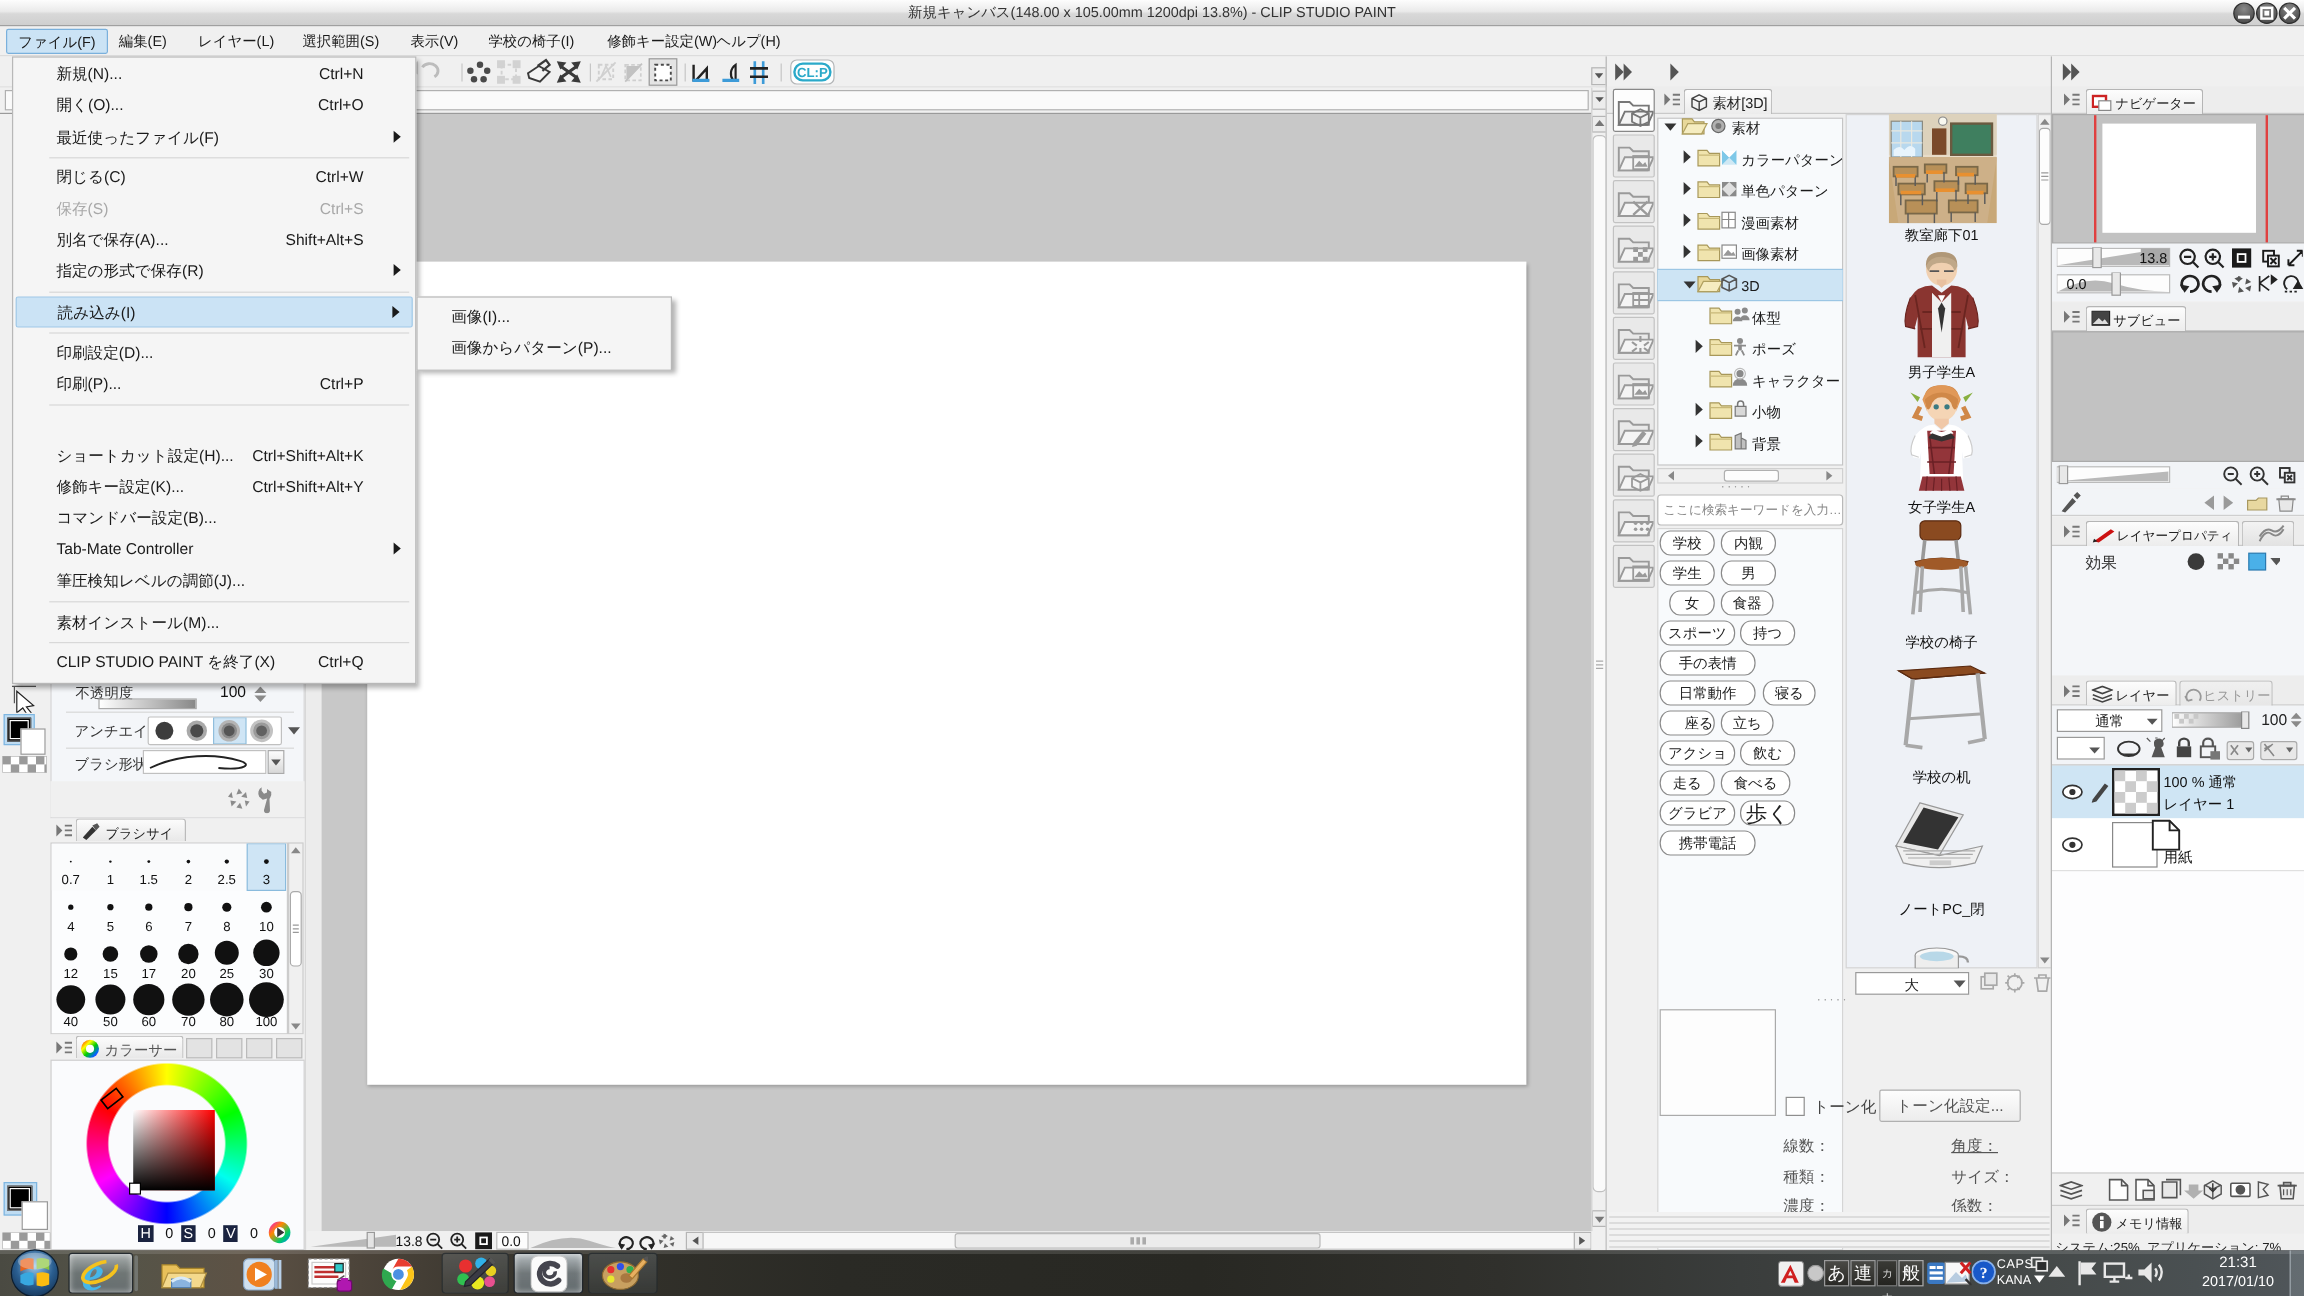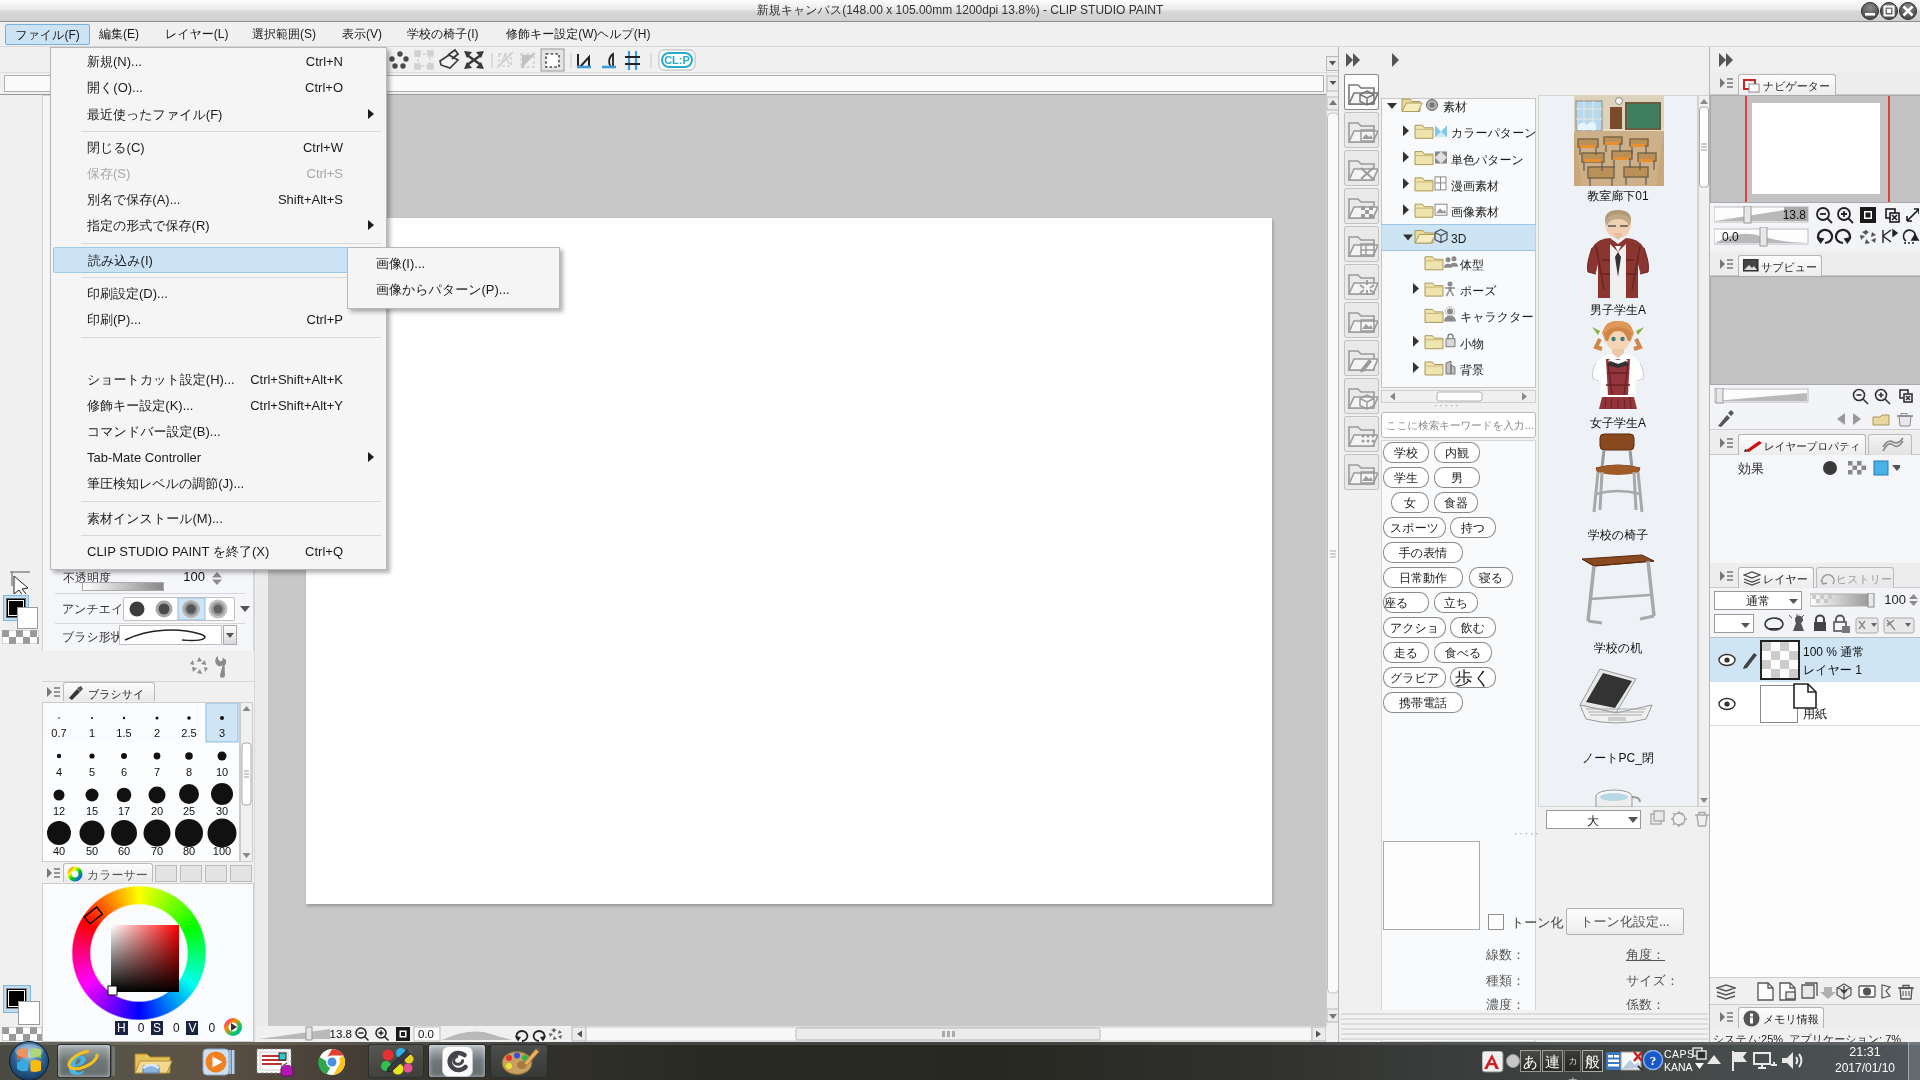--- a/index.html
+++ b/index.html
@@ -24,21 +24,21 @@
 #vscroll { left:1326px; top:73px; width:13px; height:953px; background:#f0f0f0; border-left:1px solid #d0d0d0; }
 #statusbar { left:256px; top:1026px; width:1070px; height:16px; background:#f0f0f0; }
 
 #leftdock { left:0; top:95px; width:256px; height:947px; background:#f0f0f0; }
 
 #dockA { left:1338px; top:47px; width:371px; height:995px; background:#f0f0f0; border-left:1px solid #b5b5b5; }
 #dockB { left:1709px; top:47px; width:211px; height:995px; background:#f0f0f0; border-left:1px solid #b5b5b5; }
 
 #taskbar { left:0; top:1042px; width:1920px; height:38px; background:linear-gradient(90deg,#3a3633,#4a423a 15%,#2e2b29 40%,#23221f 60%,#33312e 80%,#2b2f31); }
 
-#filemenu { left:10px; top:47px; width:337px; height:523px; background:#f5f5f5; border:1px solid #b8b8b8; box-shadow:3px 3px 4px rgba(0,0,0,0.3); z-index:50;margin-left:40px; }
+#filemenu { left:10px; top:47px; width:337px; height:523px; background:#f5f5f5; border:1px solid #b8b8b8; box-shadow:3px 3px 4px rgba(0,0,0,0.3); z-index:50; }
 .mi { position:absolute; left:2px; width:331px; height:26px; line-height:26px; font-size:13px; color:#1a1a1a; }
 .mi .lab { position:absolute; left:34px; }
 .mi .sc { position:absolute; right:41px; }
 .mi .arr { position:absolute; right:10px; top:7px; width:0; height:0; border-left:6px solid #1a1a1a; border-top:5px solid transparent; border-bottom:5px solid transparent; }
 .mi.dis { color:#a8a8a8; }
 .mi.hl { background:#cbe3f5; border:1px solid #9fc8e8; border-radius:2px; }
 .msep { position:absolute; left:30px; width:300px; height:1px; background:#d8d8d8; }
 #submenu { left:347px; top:247px; width:213px; height:62px; background:#f5f5f5; border:1px solid #b8b8b8; box-shadow:3px 3px 4px rgba(0,0,0,0.3); z-index:51; }
 </style>
 </head>
@@ -449,20 +449,32 @@
     </svg>
   </div>
   <div id="dockA" class="abs">
     <svg class="abs" style="left:6px;top:5px;" width="60" height="16">
         <g fill="#555">
           <path d="M1 1 l7 7 -7 7 z"></path>
           <path d="M8 1 l7 7 -7 7 z"></path>
           <path d="M47 1 l7 7 -7 7 z"></path>
         </g>
       </svg>
+    <div class="abs" style="left:0;top:25px;width:371px;height:23px;background:#ededed;border-bottom:1px solid #c9c9c9;">
+      <svg class="abs" style="left:46px;top:4px;" width="16" height="14">
+          <path d="M2 2 l5 5 -5 5 z" fill="#777"></path>
+          <path d="M9 3 h6 M9 7 h6 M9 11 h6" stroke="#777" stroke-width="1.6"></path>
+        </svg>
+      <div class="abs" style="left:64px;top:2px;width:74px;height:21px;background:linear-gradient(#fdfdfd,#ececec);border:1px solid #b5b5b5;border-bottom:none;border-radius:3px 3px 0 0;">
+        <svg class="abs" style="left:4px;top:3px;" width="16" height="15">
+            <path d="M8 1 l6 3 v7 l-6 3 -6 -3 v-7 z M2 4 l6 3 6 -3 M8 7 v7" fill="none" stroke="#444" stroke-width="1.2"></path>
+          </svg>
+        <span style="position:absolute;left:23px;top:3px;font-size:12px;color:#222;">素材[3D]</span>
+      </div>
+    </div>
     <div id="ministrip" class="abs" style="left:5px;top:25px;width:37px;height:970px;z-index:3;">
         <div class="abs" style="left: 0px; top: 2px; width: 35px; height: 36px; background: rgb(253, 253, 253); border: 1px solid rgb(136, 136, 136); border-radius: 2px;"><svg width="33" height="34">
             <path d="M4 10 h9 l3 3 h13 v16 h-25 z" fill="none" stroke="#777" stroke-width="1.6"></path>
             <path d="M4 29 l5 -11 h24 l-5 11 z" fill="#f4f4f4" stroke="#777" stroke-width="1.6"></path>
             <path d="M22 16 l7 3.5 v7 l-7 3.5 -7 -3.5 v-7 z M15 19.5 l7 3.5 7 -3.5 M22 23 v7.5" fill="none" stroke="#777" stroke-width="1.5"></path>
           </svg></div>
         <div class="abs" style="left: 0px; top: 40px; width: 35px; height: 36px; background: rgb(233, 233, 233); border: 1px solid rgb(194, 194, 194); border-radius: 2px;"><svg width="33" height="34">
             <path d="M4 10 h9 l3 3 h13 v16 h-25 z" fill="none" stroke="#9a9a9a" stroke-width="1.6"></path>
             <path d="M4 29 l5 -11 h24 l-5 11 z" fill="#f4f4f4" stroke="#9a9a9a" stroke-width="1.6"></path>
             <rect x="16" y="17" width="13" height="11" fill="none" stroke="#9a9a9a" stroke-width="1.5"></rect>
@@ -626,21 +638,21 @@
           <div class="abs" style="left: 53px; top: 2px; width: 46px; height: 21px; background: rgb(255, 255, 255); border: 1px solid rgb(138, 138, 138); border-radius: 9px / 10px; font-size: 12px; text-align: center; line-height: 20px; color: rgb(34, 34, 34);">内観</div>
           <div class="abs" style="left: 2px; top: 27px; width: 46px; height: 21px; background: rgb(255, 255, 255); border: 1px solid rgb(138, 138, 138); border-radius: 9px / 10px; font-size: 12px; text-align: center; line-height: 20px; color: rgb(34, 34, 34);">学生</div>
           <div class="abs" style="left: 53px; top: 27px; width: 46px; height: 21px; background: rgb(255, 255, 255); border: 1px solid rgb(138, 138, 138); border-radius: 9px / 10px; font-size: 12px; text-align: center; line-height: 20px; color: rgb(34, 34, 34);">男</div>
           <div class="abs" style="left: 10px; top: 52px; width: 38px; height: 21px; background: rgb(255, 255, 255); border: 1px solid rgb(138, 138, 138); border-radius: 9px / 10px; font-size: 12px; text-align: center; line-height: 20px; color: rgb(34, 34, 34);">女</div>
           <div class="abs" style="left: 53px; top: 52px; width: 44px; height: 21px; background: rgb(255, 255, 255); border: 1px solid rgb(138, 138, 138); border-radius: 9px / 10px; font-size: 12px; text-align: center; line-height: 20px; color: rgb(34, 34, 34);">食器</div>
           <div class="abs" style="left: 2px; top: 77px; width: 63px; height: 21px; background: rgb(255, 255, 255); border: 1px solid rgb(138, 138, 138); border-radius: 9px / 10px; font-size: 12px; text-align: center; line-height: 20px; color: rgb(34, 34, 34);">スポーツ</div>
           <div class="abs" style="left: 69px; top: 77px; width: 46px; height: 21px; background: rgb(255, 255, 255); border: 1px solid rgb(138, 138, 138); border-radius: 9px / 10px; font-size: 12px; text-align: center; line-height: 20px; color: rgb(34, 34, 34);">持つ</div>
           <div class="abs" style="left: 2px; top: 102px; width: 80px; height: 21px; background: rgb(255, 255, 255); border: 1px solid rgb(138, 138, 138); border-radius: 9px / 10px; font-size: 12px; text-align: center; line-height: 20px; color: rgb(34, 34, 34);">手の表情</div>
           <div class="abs" style="left: 2px; top: 127px; width: 80px; height: 21px; background: rgb(255, 255, 255); border: 1px solid rgb(138, 138, 138); border-radius: 9px / 10px; font-size: 12px; text-align: center; line-height: 20px; color: rgb(34, 34, 34);">日常動作</div>
           <div class="abs" style="left: 88px; top: 127px; width: 44px; height: 21px; background: rgb(255, 255, 255); border: 1px solid rgb(138, 138, 138); border-radius: 9px / 10px; font-size: 12px; text-align: center; line-height: 20px; color: rgb(34, 34, 34);">寝る</div>
-          <div class="abs" style="left: 2px; top: 152px; width: 46px; height: 21px; background: rgb(255, 255, 255); border: 1px solid rgb(138, 138, 138); border-radius: 9px / 10px; font-size: 12px; text-align: left; line-height: 20px; color: rgb(34, 34, 34);">座る</div>
+          <div class="abs" style="left: 2px; top: 152px; width: 46px; height: 21px; background: rgb(255, 255, 255); border: 1px solid rgb(138, 138, 138); border-radius: 9px / 10px; font-size: 12px; text-align: right; line-height: 20px; color: rgb(34, 34, 34);">座る</div>
           <div class="abs" style="left: 53px; top: 152px; width: 44px; height: 21px; background: rgb(255, 255, 255); border: 1px solid rgb(138, 138, 138); border-radius: 9px / 10px; font-size: 12px; text-align: center; line-height: 20px; color: rgb(34, 34, 34);">立ち</div>
           <div class="abs" style="left: 2px; top: 177px; width: 63px; height: 21px; background: rgb(255, 255, 255); border: 1px solid rgb(138, 138, 138); border-radius: 9px / 10px; font-size: 12px; text-align: center; line-height: 20px; color: rgb(34, 34, 34);">アクション</div>
           <div class="abs" style="left: 69px; top: 177px; width: 46px; height: 21px; background: rgb(255, 255, 255); border: 1px solid rgb(138, 138, 138); border-radius: 9px / 10px; font-size: 12px; text-align: center; line-height: 20px; color: rgb(34, 34, 34);">飲む</div>
           <div class="abs" style="left: 2px; top: 202px; width: 46px; height: 21px; background: rgb(255, 255, 255); border: 1px solid rgb(138, 138, 138); border-radius: 9px / 10px; font-size: 12px; text-align: center; line-height: 20px; color: rgb(34, 34, 34);">走る</div>
           <div class="abs" style="left: 53px; top: 202px; width: 58px; height: 21px; background: rgb(255, 255, 255); border: 1px solid rgb(138, 138, 138); border-radius: 9px / 10px; font-size: 12px; text-align: center; line-height: 20px; color: rgb(34, 34, 34);">食べる</div>
           <div class="abs" style="left: 2px; top: 227px; width: 63px; height: 21px; background: rgb(255, 255, 255); border: 1px solid rgb(138, 138, 138); border-radius: 9px / 10px; font-size: 12px; text-align: center; line-height: 20px; color: rgb(34, 34, 34);">グラビア</div>
           <div class="abs" style="left: 69px; top: 227px; width: 46px; height: 21px; background: rgb(255, 255, 255); border: 1px solid rgb(138, 138, 138); border-radius: 9px / 10px; font-size: 18px; text-align: center; line-height: 20px; color: rgb(34, 34, 34);">歩く</div>
           <div class="abs" style="left: 2px; top: 252px; width: 80px; height: 21px; background: rgb(255, 255, 255); border: 1px solid rgb(138, 138, 138); border-radius: 9px / 10px; font-size: 12px; text-align: center; line-height: 20px; color: rgb(34, 34, 34);">携帯電話</div>
         </div>
       <div class="abs" style="left:199px;top:0px;width:160px;height:712px;background:#eef1f6;border:1px solid #d5d5d5;"></div>

